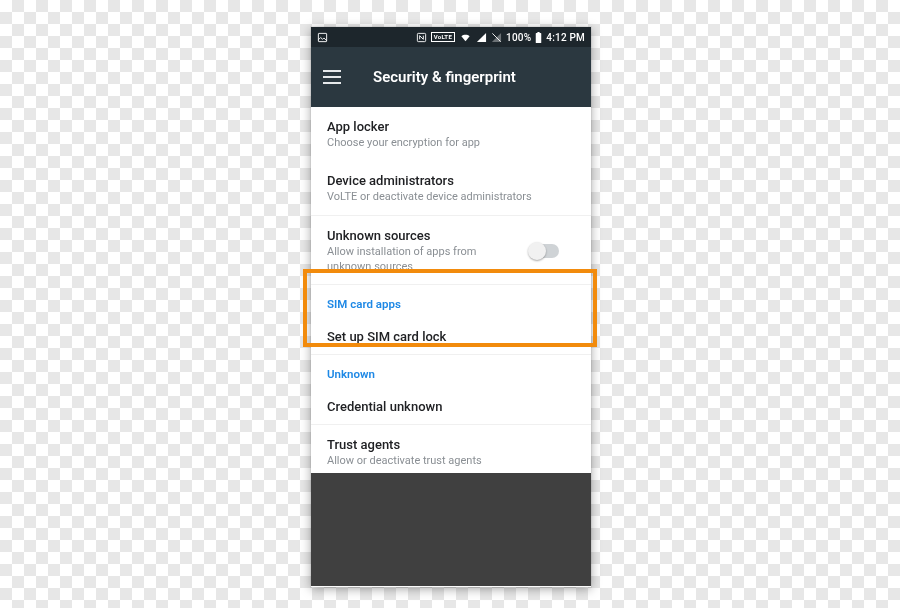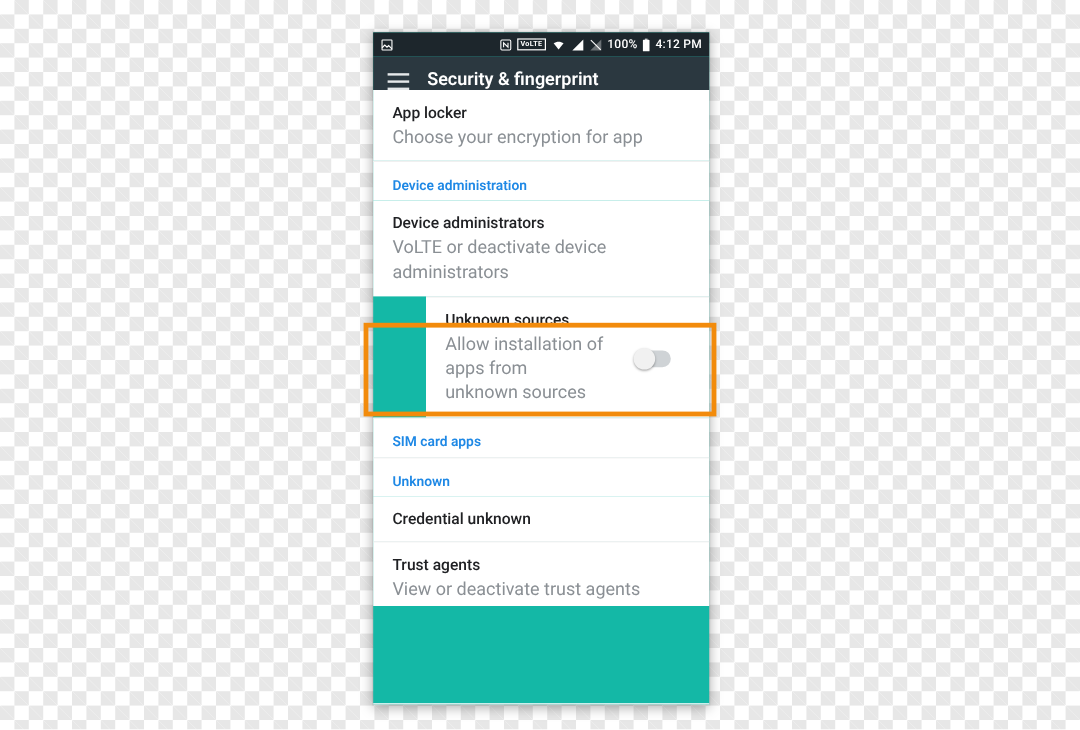--- a/index.html
+++ b/index.html
@@ -21,21 +21,21 @@
     background-size: 24px 24px;
     background-position: 0 0, 12px 12px;
     background-color: #fff;
   }
   .phone {
     position: absolute;
     left: 311px;
     top: 27px;
     width: 280px;
     height: 560px;
-    background: #14b8a6;
+    background: #404040;
     box-shadow: 0 2px 10px rgba(0,0,0,0.35), 0 0 0 1px rgba(0,0,0,0.05);
   }
   
   .statusbar {
     height: 20px;
     background: #1d262c;
     color: #fff;
     font-size: 10px;
     display: flex;
     align-items: center;
@@ -48,52 +48,52 @@
   .volte {
     border: 1px solid #fff;
     font-size: 6px;
     line-height: 1;
     padding: 1px 2px;
     font-weight: 700;
     letter-spacing: .3px;
   }
   
   .appbar {
-    height: 28px;
+    height: 60px;
     background: #2b3840;
     color: #fff;
     display: flex;
-    align-items: flex-end;
+    align-items: center;
     padding: 0 12px;
-    gap: 15px;
+    gap: 32px;
   }
   .hamburger {
     width: 18px; height: 14px;
     display:flex;flex-direction:column;justify-content:space-between;
   }
   .hamburger span{height:2px;background:#e6e9eb;display:block;}
   .appbar .title { font-size: 15px; font-weight: 600; }
   
   .list { position: relative; }
   .row {
     padding: 12px 32px 10px 16px;
     background: #fff;
   }
   .row .t1 { font-size: 13px; color: #202124; font-weight: 500; }
-  .row .t2 { font-size: 15px; color: #8a8f94; margin-top: 2px; line-height: 1.35; }
+  .row .t2 { font-size: 11px; color: #8a8f94; margin-top: 2px; line-height: 1.35; }
   .sect {
     padding: 12px 16px 6px 16px;
     font-size: 11.5px;
     font-weight: 600;
     color: #1e88e5;
     background:#fff;
   }
   .sep { border-top:1px solid #f0f0f0; }
   .row.withtoggle {
-    display:flex; align-items:center; gap:26px;margin-left:44px;
+    display:flex; align-items:center; gap:26px;
   }
   .row.withtoggle .texts{flex:1;}
   .toggle {
     width: 30px; height: 14px; border-radius: 999px;
     background: #cfd3d6; position: relative; flex:0 0 auto;
   }
   .toggle::after{
     content:""; position:absolute; left:-1px; top:-2px;
     width:18px;height:18px;border-radius:50%;
     background:#f1f1f1;box-shadow:0 1px 2px rgba(0,0,0,.35);
@@ -171,45 +171,47 @@
     <div class="title">Security &amp; fingerprint</div>
   </div>
 
   <div class="list">
 
     <div class="row">
       <div class="t1">App locker</div>
       <div class="t2">Choose your encryption for app</div>
     </div>
 
-    <div class="sect sep">Device administration</div>
 
     <div class="row">
       <div class="t1">Device administrators</div>
       <div class="t2">VoLTE or deactivate device administrators</div>
     </div>
 
     <div class="row withtoggle sep">
       <div class="texts">
         <div class="t1">Unknown sources</div>
         <div class="t2">Allow installation of apps from unknown sources</div>
       </div>
       <div class="toggle"></div>
     </div>
 
     <div class="sect sep">SIM card apps</div>
 
+    <div class="row">
+      <div class="t1">Set up SIM card lock</div>
+    </div>
 
     <div class="sect sep">Unknown</div>
 
     <div class="row">
       <div class="t1">Credential unknown</div>
     </div>
 
     <div class="row sep" style="padding-bottom:4px">
       <div class="t1">Trust agents</div>
-      <div class="t2">View or deactivate trust agents</div>
+      <div class="t2">Allow or deactivate trust agents</div>
     </div>
 
   </div>
 </div>
 
 <div class="highlight"></div>
 
 </body></html>

